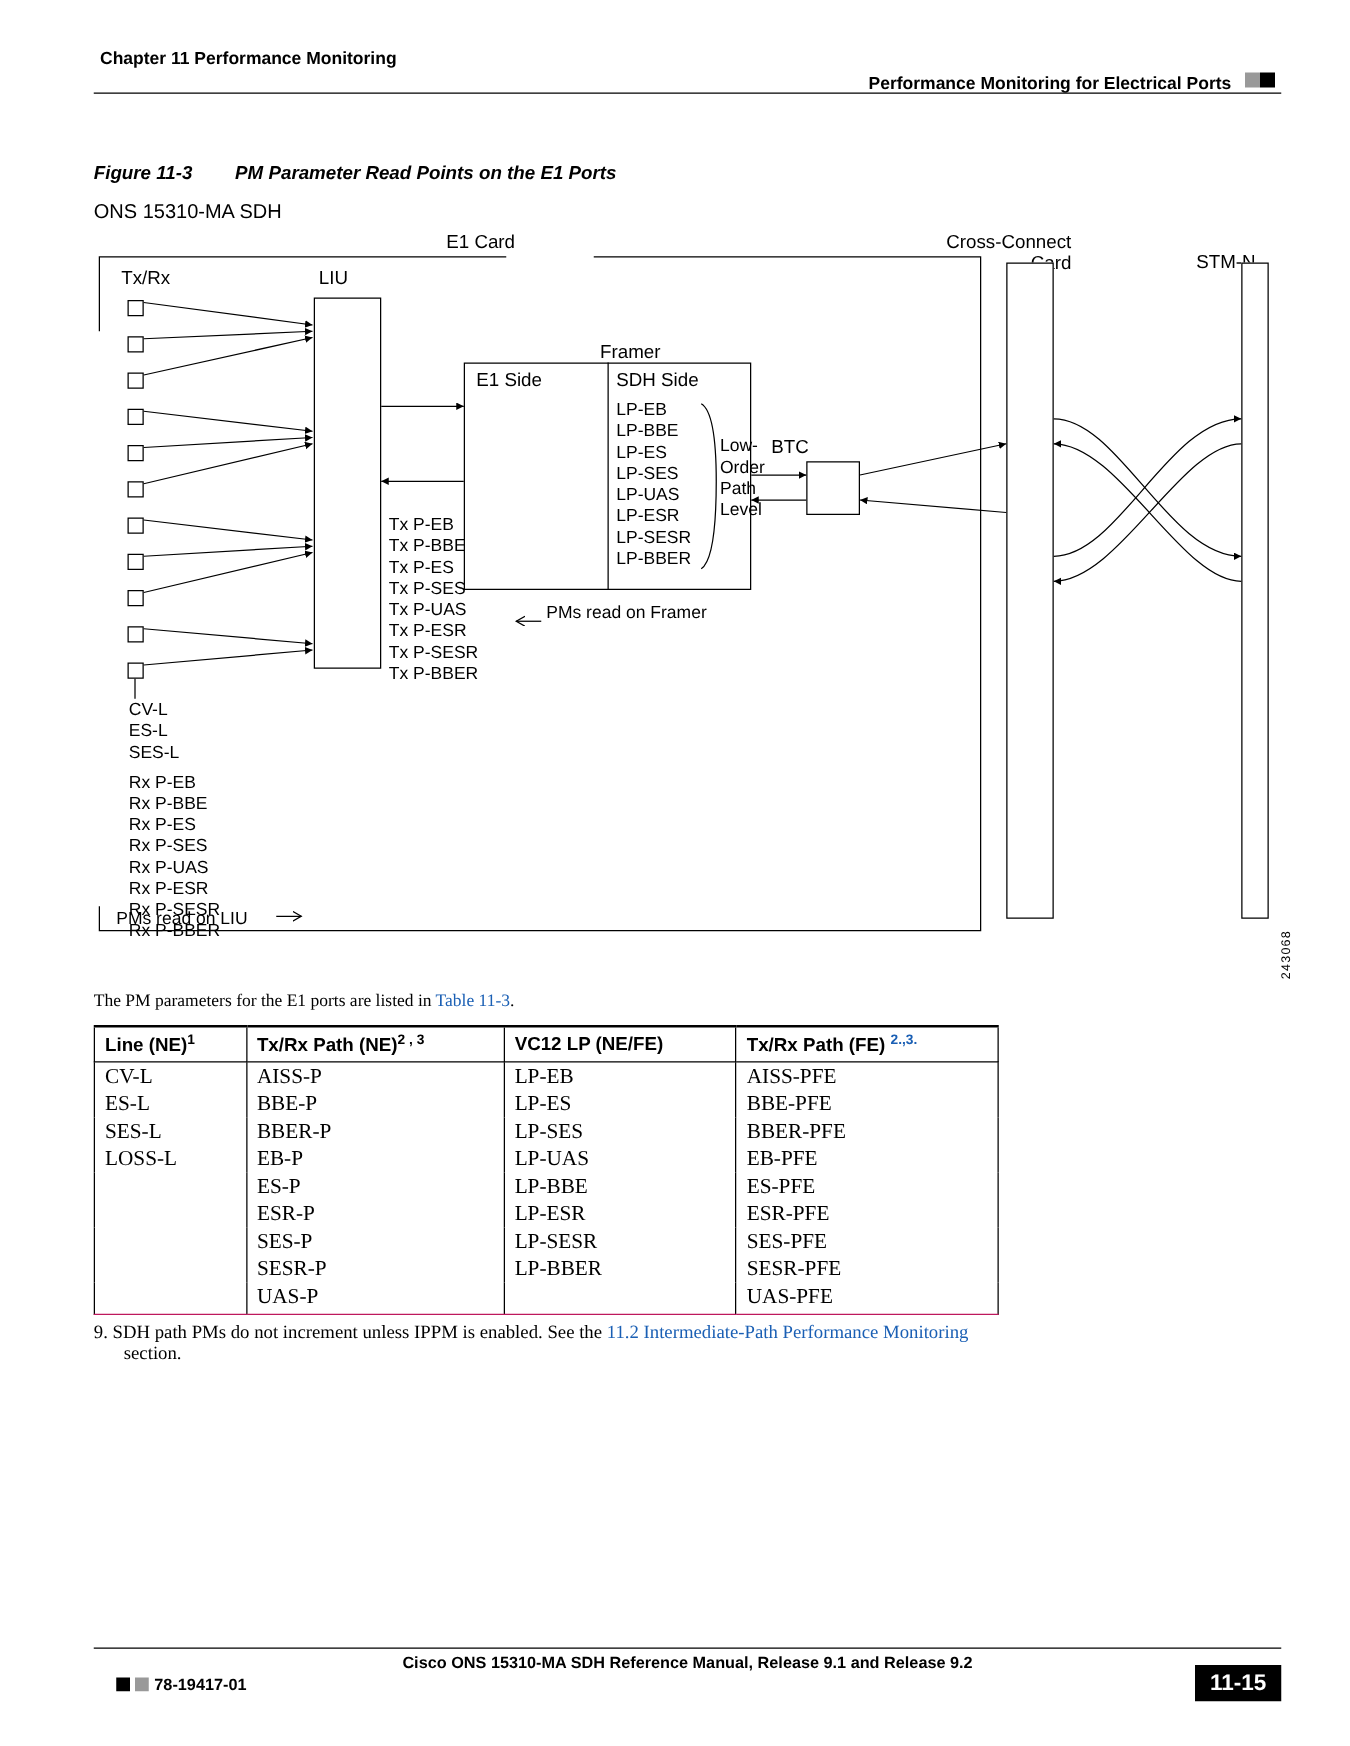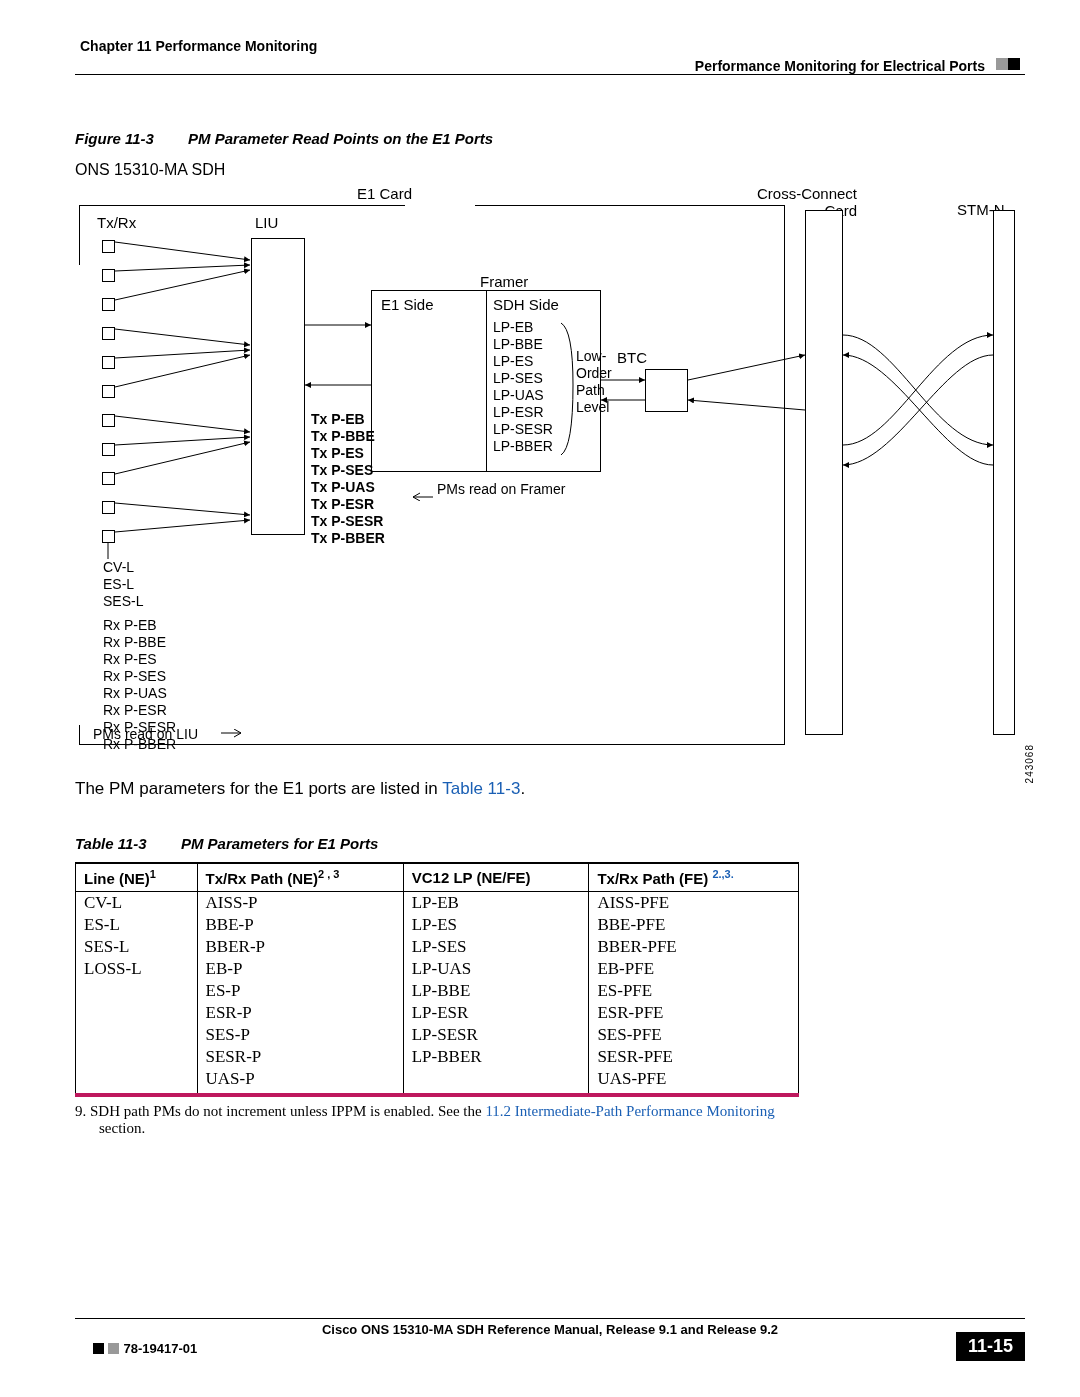--- a/index.html
+++ b/index.html
@@ -46,32 +46,32 @@
   
   .stmn { position: absolute; left: 918px; top: 25px; width: 22px; height: 525px; border: 1px solid #000; background: #fff; }
 
   
   .figid { position: absolute; right: -10px; bottom: 6px; font-size: 10px; transform: rotate(-90deg); transform-origin: right bottom; letter-spacing: 1px; }
 
   
   svg.overlay { position: absolute; left: 0; top: 0; width: 950px; height: 565px; }
 
   
-  .body-p { font-family: Liberation Sans, sans-serif; font-size: 17px; margin-top: 29px; }
+  .body-p { font-family: Liberation Serif, serif; font-size: 14px; margin-top: 44px; }
   .link { color: #1a5fb4; }
 
   
   .tbl-cap { font-family: Arial, Helvetica, sans-serif; font-weight: bold; font-style: italic; font-size: 15px; margin-top: 36px; }
   .tbl-cap .num { margin-right: 30px; }
 
   
   table.pm { width: 724px; border-collapse: collapse; margin-top: 10px; font-family: "Times New Roman", serif; font-size: 17px; }
   table.pm th { font-family: Arial, Helvetica, sans-serif; font-weight: bold; font-size: 15px; text-align: left; border-top: 2px solid #000; border-bottom: 1px solid #000; border-left: 1px solid #000; border-right: 1px solid #000; padding: 4px 8px; }
   table.pm td { border-left: 1px solid #000; border-right: 1px solid #000; padding: 1px 8px 1px 8px; vertical-align: top; }
-  table.pm tr.last td { border-bottom: 4px solid #be185d; padding-bottom: 4px; }
+  table.pm tr.last td { border-bottom: 1px solid #be185d; padding-bottom: 4px; }
   .sup { font-size: 11px; vertical-align: super; }
   .sup.link { color: #1a5fb4; }
 
   
   .footnote { font-family: "Times New Roman", serif; font-size: 15px; margin-top: 6px; padding-left: 24px; text-indent: -24px; max-width: 730px; }
 
   
   .footer { position: absolute; left: 75px; right: 55px; bottom: 40px; font-family: Arial, Helvetica, sans-serif; }
   .foot-line { border-top: 1px solid #000; margin-bottom: 3px; }
   .foot-title { font-size: 13px; font-weight: bold; text-align: center; }
@@ -138,21 +138,21 @@
     </div>
 
     <div class="lbl small" style="left:501px; top:163px; line-height:17px; white-space:pre;">Low-
 Order
 Path
 Level</div>
 
     <div class="btc"></div>
     <div class="lbl" style="left:542px; top:164px;">BTC</div>
 
-    <div class="lbl small" style="left:236px; top:226px; line-height:17px;font-weight:bold;">
+    <div class="lbl small" style="left:236px; top:226px; line-height:17px;">
       <div>Tx P-EB</div>
         <div>Tx P-BBE</div>
       <div>Tx P-ES</div>
         <div>Tx P-SES</div>
       <div>Tx P-UAS</div>
         <div>Tx P-ESR</div>
       <div>Tx P-SESR</div>
         <div>Tx P-BBER</div>
     </div>
 
@@ -229,24 +229,20 @@
 
       <line x1="358" y1="312" x2="338" y2="312" stroke="#000" marker-end="url(#ahopen)"></line>
       <line x1="146" y1="548" x2="166" y2="548" stroke="#000" marker-end="url(#ahopen)"></line>
     </svg>
   </div>
 
   <p class="body-p">
     <span>The PM parameters for the E1 ports are listed in </span><span class="link">Table 11-3</span><span>.</span>
   </p>
 
-  <div class="tbl-cap">
-    <span class="num">Table 11-3</span>
-    <span>PM Parameters for E1 Ports</span>
-  </div>
 
   <table class="pm">
     <thead>
         <tr>
       <th><span>Line (NE)</span><span class="sup">1</span></th>
       <th><span>Tx/Rx Path (NE)</span><span class="sup">2 , 3</span></th>
       <th><span>VC12 LP (NE/FE)</span></th>
       <th><span>Tx/Rx Path (FE) </span><span class="sup link">2.,3.</span></th>
     </tr>
       </thead>

